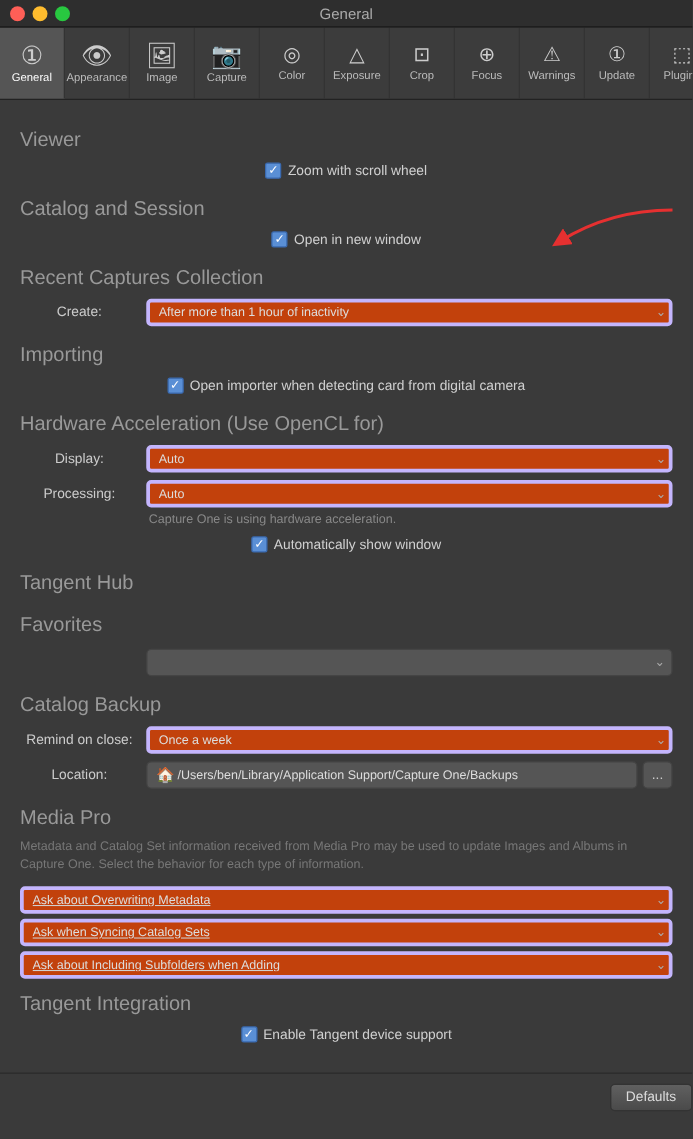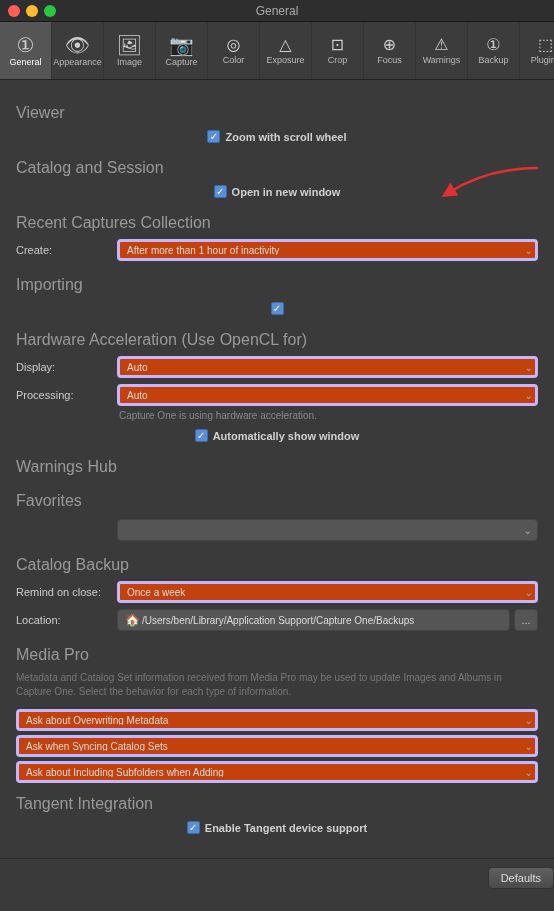--- a/index.html
+++ b/index.html
@@ -104,21 +104,21 @@
       align-items: center;
       padding: 3px 0;
     }
     .row-center {
       display: flex;
       align-items: center;
       justify-content: center;
       padding: 4px 0;
     }
     .label-right {
-      text-align: left;
+      text-align: center;
       color: #ccc;
       min-width: 95px;
       margin-right: 6px;
       font-size: 11px;
     }
 
     
     .checkbox-wrap {
       display: flex;
       align-items: center;
@@ -141,21 +141,20 @@
       border-color: #444;
     }
     .checkbox-check {
       color: white;
       font-size: 10px;
       line-height: 1;
     }
     .checkbox-label {
       font-size: 11px;
       color: #d0d0d0;
-      font-weight: bold;
     }
 
     
     .select-wrap {
       position: relative;
       display: flex;
       align-items: center;
       flex: 1;
     }
     .select-box {
@@ -339,21 +338,21 @@
   <div class="tool-item">
     <span class="tool-icon" style="font-size:16px;">⊕</span>
     <span class="tool-label">Focus</span>
   </div>
   <div class="tool-item">
     <span class="tool-icon" style="font-size:16px;">⚠</span>
     <span class="tool-label">Warnings</span>
   </div>
   <div class="tool-item">
     <span class="tool-icon" style="font-size:16px;">①</span>
-    <span class="tool-label">Backup</span>
+    <span class="tool-label">Update</span>
   </div>
   <div class="tool-item">
     <span class="tool-icon" style="font-size:16px;">⬚</span>
     <span class="tool-label">Plugins</span>
   </div>
 </div>
 
 <div class="content">
 
   <div class="section-header">Viewer</div>
@@ -398,20 +397,21 @@
       <span class="select-arrow">⌄</span>
     </div>
   </div>
 
   <div class="section-header">Importing</div>
   <div class="row-center">
     <label class="checkbox-wrap">
       <div class="checkbox">
         <span class="checkbox-check">✓</span>
       </div>
+      <span class="checkbox-label">Open importer when detecting card from digital camera</span>
     </label>
   </div>
 
   <div class="section-header">Hardware Acceleration (Use OpenCL for)</div>
   <div class="row">
     <span class="label-right">Display:</span>
     <div class="select-wrap">
       <select class="select-box">
         <option>Auto</option>
         <option>Off</option>
@@ -435,21 +435,21 @@
 
   <div class="row-center">
     <label class="checkbox-wrap">
       <div class="checkbox">
         <span class="checkbox-check">✓</span>
       </div>
       <span class="checkbox-label">Automatically show window</span>
     </label>
   </div>
 
-  <div class="section-header">Warnings Hub</div>
+  <div class="section-header">Tangent Hub</div>
 
   <div class="section-header">Favorites</div>
   <div class="row">
     <div style="width:101px;"></div>
     <div style="position:relative; flex:1;">
       <div class="favorites-select">
         <span class="favorites-arrow">⌄</span>
       </div>
     </div>
   </div>

